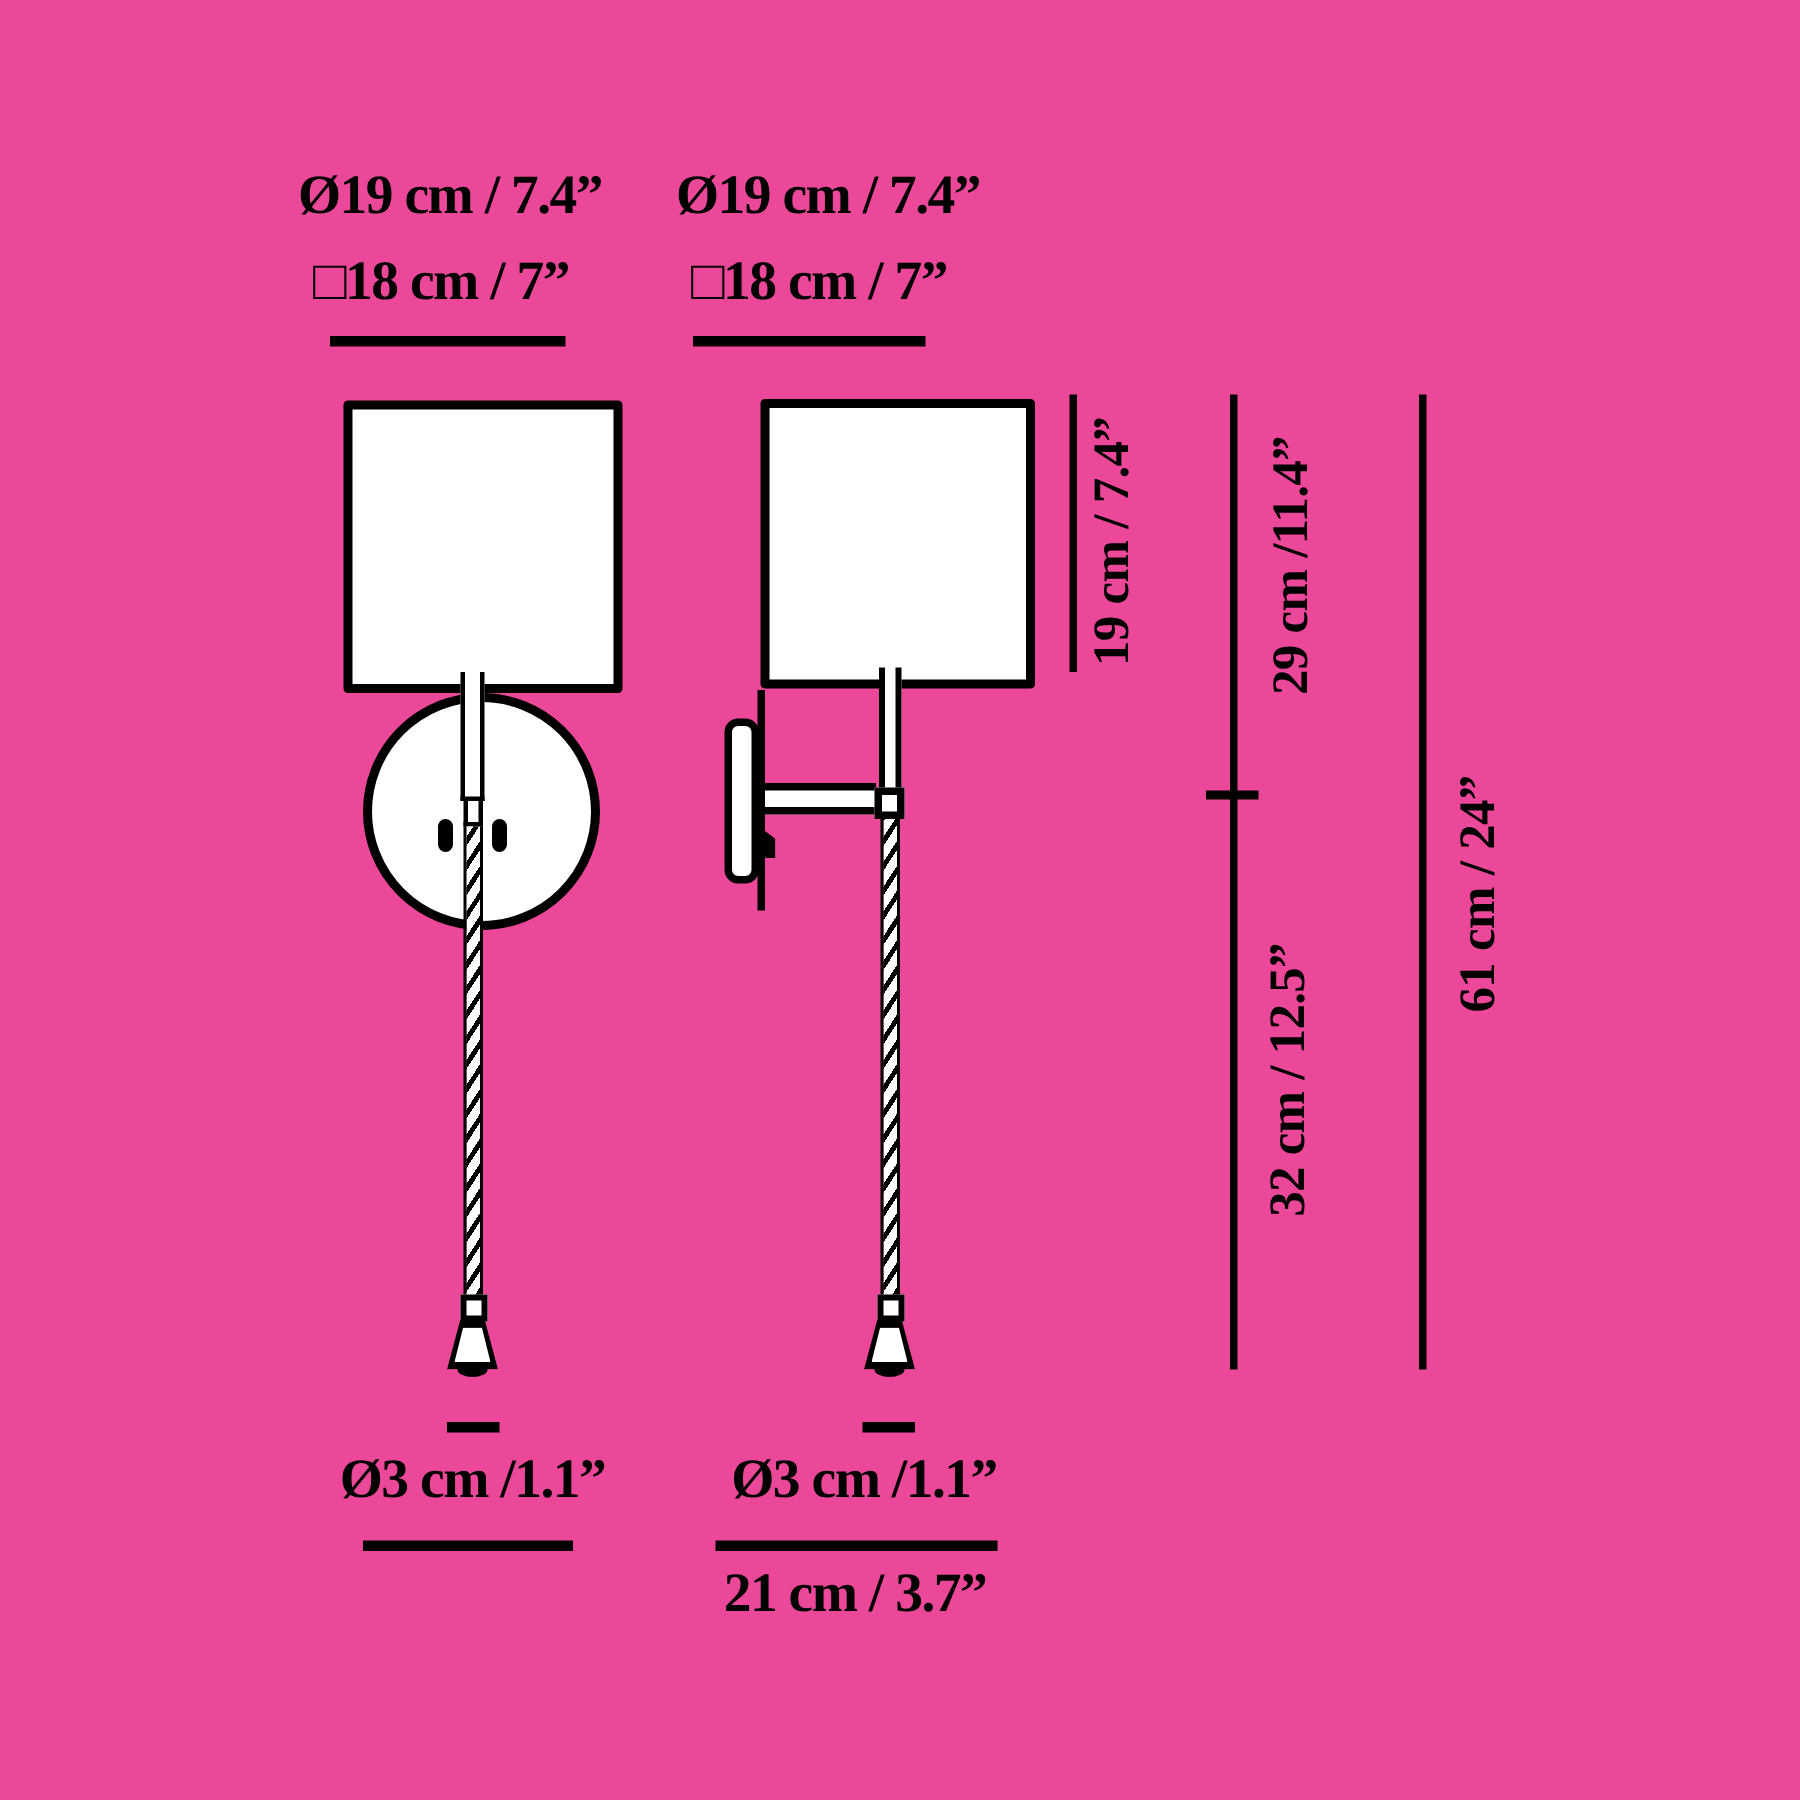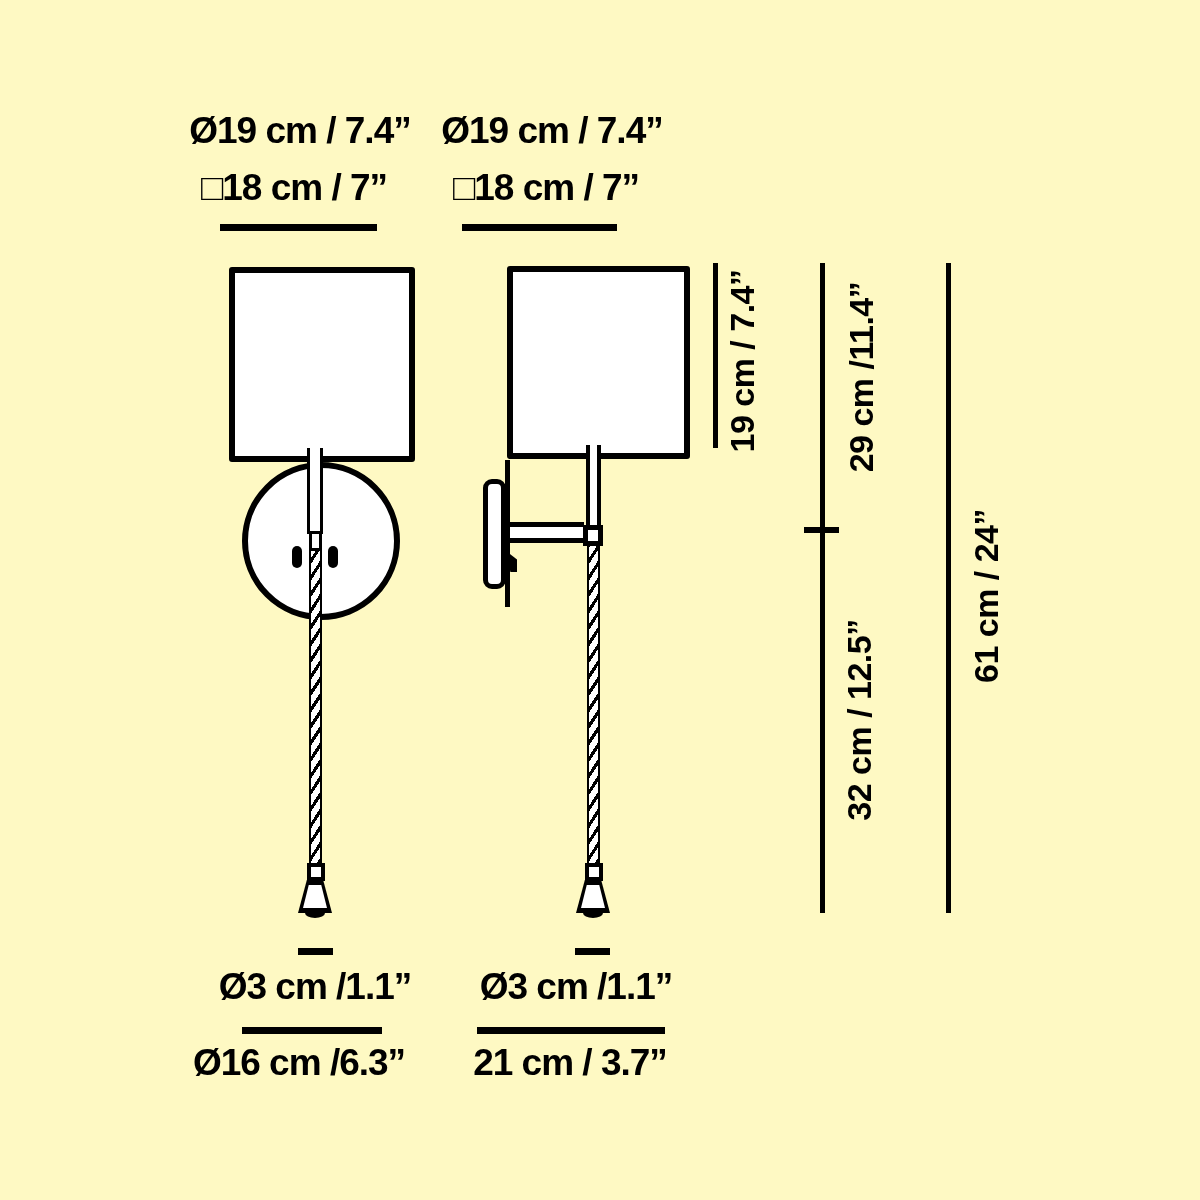--- a/index.html
+++ b/index.html
@@ -1,18 +1,18 @@
 <!DOCTYPE html>
 <html><head>
 <meta charset="utf-8">
 <style>
   html,body{margin:0;padding:0;background:#fff;}
   #canvas{
-    position:relative;width:1200px;height:1200px;background:#fef9c3;overflow:hidden;
-    font-family:Liberation Sans, sans-serif;font-weight:bold;color:#000;
+    position:relative;width:1200px;height:1200px;background:#ec4899;overflow:hidden;
+    font-family:Liberation Serif, serif;font-weight:bold;color:#000;
   }
   .lbl{
     position:absolute;width:280px;text-align:center;font-size:37px;line-height:40px;
     letter-spacing:-1px;white-space:nowrap;
   }
   .rlbl{
     position:absolute;width:240px;height:40px;text-align:center;font-size:34px;line-height:40px;
     letter-spacing:-0.5px;white-space:nowrap;transform:rotate(-90deg);
   }
   .hline{position:absolute;background:#000;}
@@ -58,21 +58,20 @@
   <div class="rope" style="left:309px;top:551px;width:13px;height:313px;"></div>
   <div class="ferrule" style="left:307px;top:863px;width:18px;height:18px;"></div>
   <div class="cone-outer" style="left:298px;top:880px;">
     <div class="cone-inner"></div>
   </div>
   <div class="tip" style="left:305px;top:908px;"></div>
 
   <div class="hline" style="left:298px;top:948px;width:35px;height:7px;"></div>
   <div class="lbl" style="left:175px;top:967px;">Ø3 cm /1.1”</div>
   <div class="hline" style="left:242px;top:1027px;width:140px;height:7px;"></div>
-  <div class="lbl" style="left:159px;top:1043px;">Ø16 cm /6.3”</div>
 
   <div class="lbl" style="left:412px;top:111px;">Ø19 cm / 7.4”</div>
   <div class="lbl" style="left:406px;top:168px;">□18 cm / 7”</div>
   <div class="hline" style="left:462px;top:224px;width:155px;height:7px;"></div>
 
   <div class="shade" style="left:507px;top:266px;width:171px;height:181px;"></div>
 
   <div class="plate" style="left:483px;top:479px;width:23px;height:110px;"></div>
   <div class="vline" style="left:505px;top:460px;width:5px;height:147px;"></div>
 

